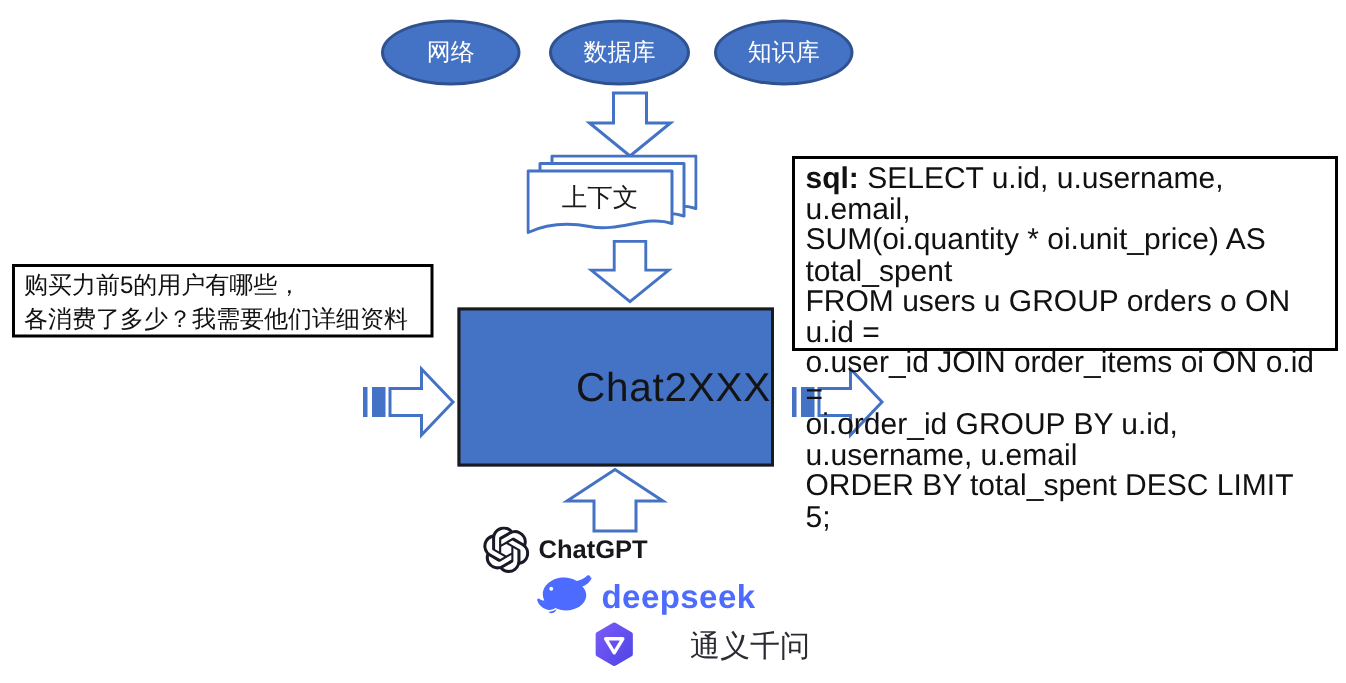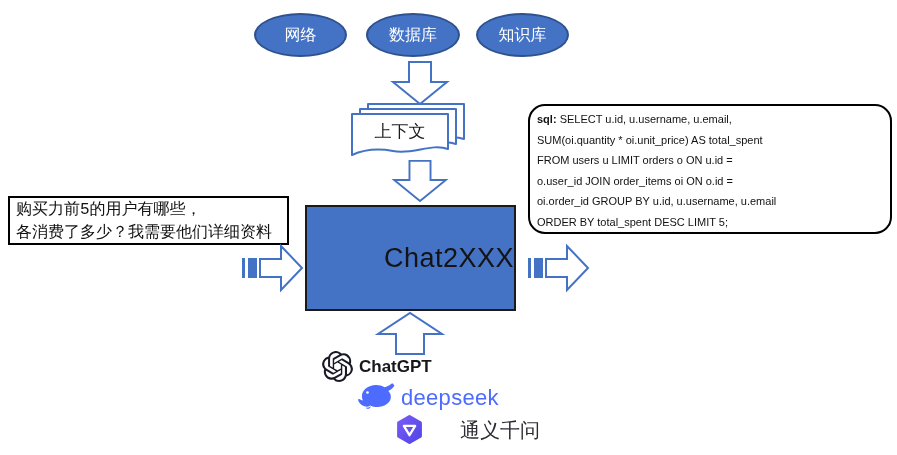--- a/index.html
+++ b/index.html
@@ -24,32 +24,32 @@
   .doc-label{
     display:flex;align-items:center;justify-content:center;
     font-size:17px;color:#1a1a1a;
   }
   
   .txtbox{
     background:#fff;border:2px solid var(--box-border,#000);
     box-sizing:border-box;color:#111;
   }
   .query-box{font-size:16px;line-height:23px;padding:1px 6px;}
-  .sql-box{font-size:11px;line-height:20.5px;padding:3px 7px;border-radius:17px;}
+  .sql-box{font-size:20px;line-height:20.5px;padding:3px 7px;}
   .sql-box b{font-weight:bold;}
   .chat-box{
     background:var(--chat-fill,#4472C4);
     border:2px solid #1a1a1a;box-sizing:border-box;
     display:flex;align-items:center;justify-content:flex-end;
     font-size:27px;color:#141414;letter-spacing:.5px;
   }
   
   .provider-label{white-space:nowrap;}
   .lbl-chatgpt{font-size:17px;font-weight:bold;color:#17171c;}
-  .lbl-deepseek{font-size:22px;font-weight:400;color:var(--deepseek-blue,#4D6BFE);letter-spacing:.3px;}
+  .lbl-deepseek{font-size:22px;font-weight:700;color:var(--deepseek-blue,#4D6BFE);letter-spacing:.3px;}
   .lbl-qwen{font-size:20px;font-weight:500;color:#2b2b33;margin-left:28px;}
 </style>
 </head>
 <body>
 
 <div class="canvas">
 
   <div class="ellipse abs" style="left:254px;top:13px;width:93px;height:44px;">
     <span>网络</span>
   </div>
@@ -74,21 +74,21 @@
     <g transform="translate(0,10)">
         <path class="doc" d="M1 1 H97 V36 C80 30 62 42 42 38 C26 35 12 37 1 42 Z"></path>
       </g>
   </svg>
   <div class="abs doc-label" style="left:352px;top:115px;width:96px;height:32px;">上下文</div>
 
   <svg class="abs" style="left:389px;top:159px;" width="62" height="44" viewBox="0 0 62 46">
     <path class="blk-arrow" d="M20 2 H42 V22 H58 L31 44 L4 22 H20 Z"></path>
   </svg>
 
-  <div class="txtbox query-box abs" style="left:8px;top:196px;width:281px;height:49px;font-family:Liberation Mono, monospace;">
+  <div class="txtbox query-box abs" style="left:8px;top:176px;width:281px;height:49px;">
     <div>购买力前5的用户有哪些，</div>
     <div>各消费了多少？我需要他们详细资料</div>
   </div>
 
   <svg class="abs" style="left:241px;top:242px;" width="64" height="52" viewBox="0 0 64 52">
     <rect class="stripe" x="1" y="16" width="3" height="20"></rect>
     <rect class="stripe" x="7" y="16" width="9" height="20"></rect>
     <path class="blk-arrow" d="M19 17 H40 V4 L61 26 L40 48 V35 H19 Z"></path>
   </svg>
 
@@ -98,21 +98,21 @@
 
   <svg class="abs" style="left:527px;top:242px;" width="64" height="52" viewBox="0 0 64 52">
     <rect class="stripe" x="1" y="16" width="3" height="20"></rect>
     <rect class="stripe" x="7" y="16" width="9" height="20"></rect>
     <path class="blk-arrow" d="M19 17 H40 V4 L61 26 L40 48 V35 H19 Z"></path>
   </svg>
 
   <div class="txtbox sql-box abs" style="left:528px;top:104px;width:364px;height:130px;">
     <div><b>sql:</b> <span>SELECT u.id, u.username, u.email,</span></div>
     <div>SUM(oi.quantity * oi.unit_price) AS total_spent</div>
-    <div>FROM users u LIMIT orders o ON u.id =</div>
+    <div>FROM users u GROUP orders o ON u.id =</div>
     <div>o.user_id JOIN order_items oi ON o.id =</div>
     <div>oi.order_id GROUP BY u.id, u.username, u.email</div>
     <div>ORDER BY total_spent DESC LIMIT 5;</div>
   </div>
 
   <svg class="abs" style="left:372px;top:310px;" width="76" height="46" viewBox="0 0 76 46">
     <path class="blk-arrow" d="M24 44 V24 H6 L38 3 L70 24 H52 V44 Z"></path>
   </svg>
 
   <svg class="abs" style="left:322px;top:351px;" width="31" height="31" viewBox="0 0 24 24">

